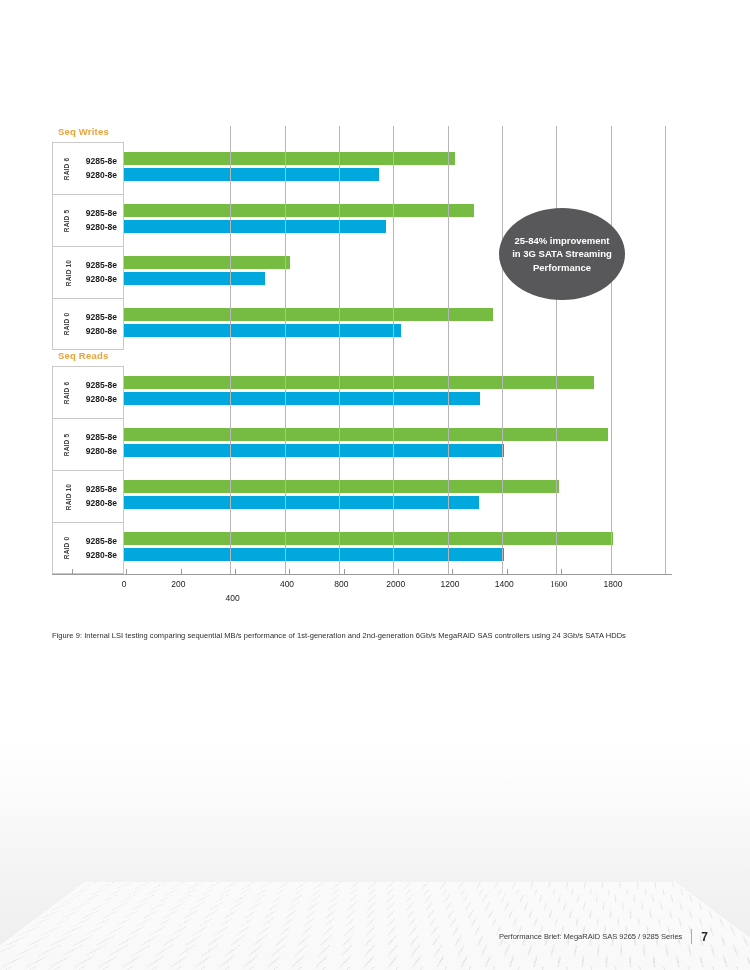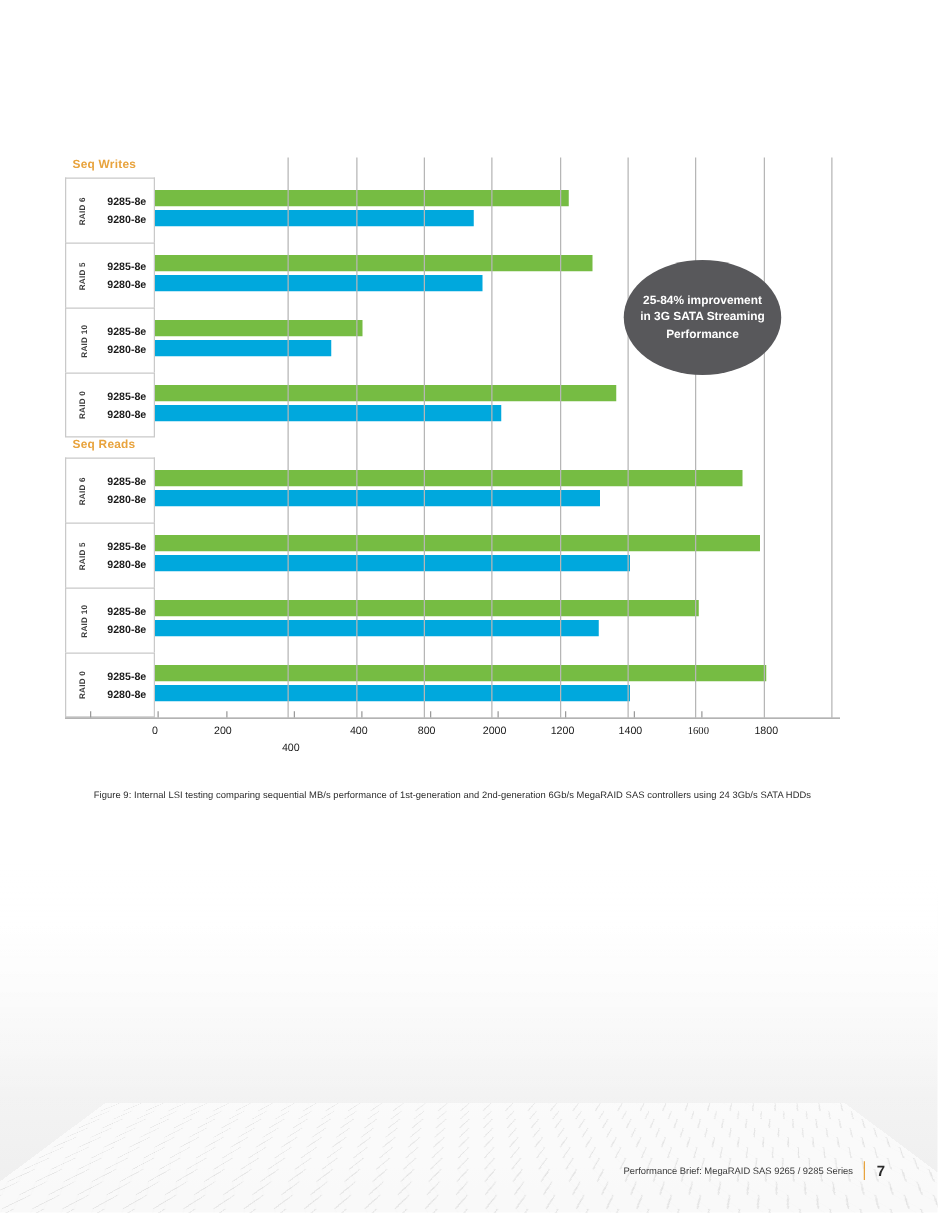--- a/index.html
+++ b/index.html
@@ -198,21 +198,21 @@
     font-weight: bold;
     line-height: 13.5px;
     padding: 0 10px;
     box-sizing: border-box;
     z-index: 5;
   }
 
   
   #caption {
     position: absolute;
-    left: 59px;
+    left: 36px;
     top: 631px;
     width: 660px;
     font-size: 7.5px;
     color: #2b2b2b;
     letter-spacing: .05px;
     white-space: nowrap;
     padding-left: 16px;
   }
 
   

